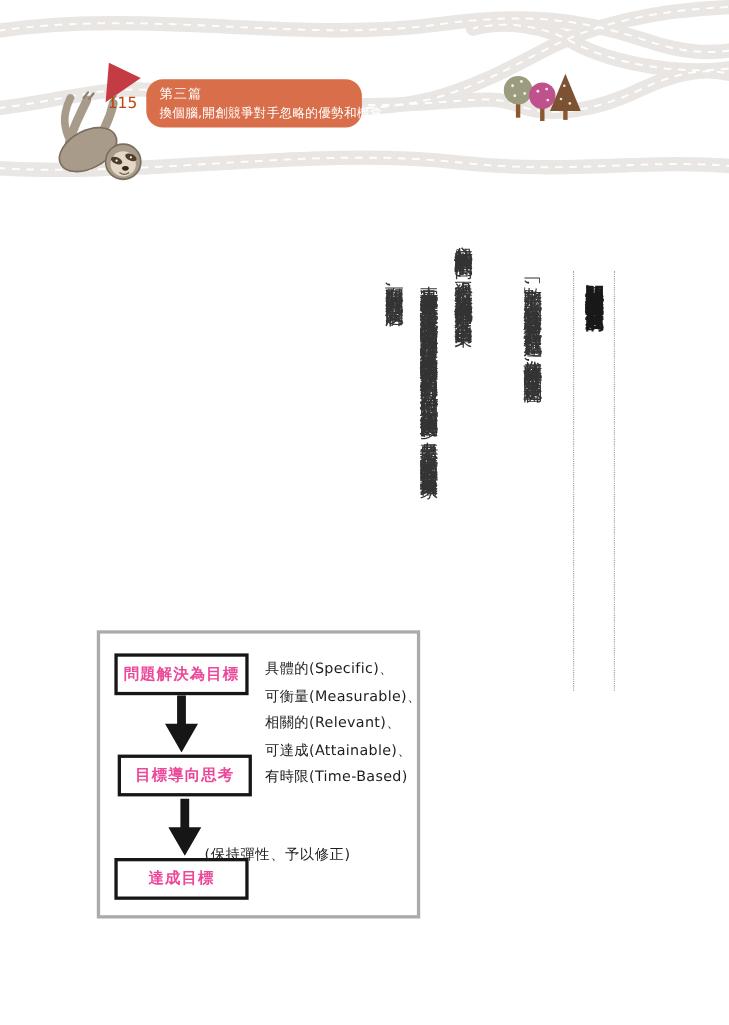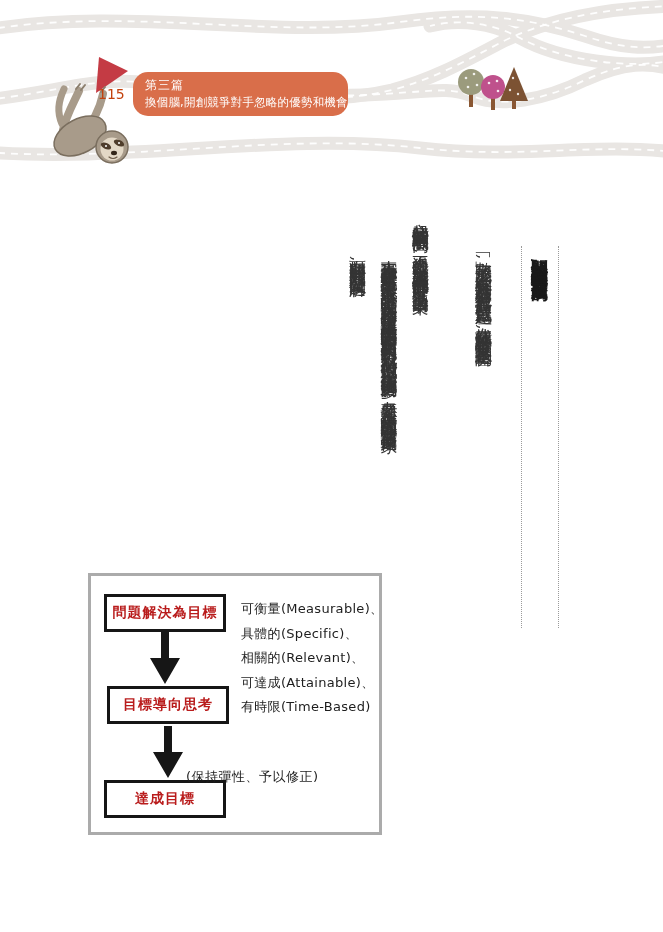--- a/index.html
+++ b/index.html
@@ -8,21 +8,21 @@
     background:#ffffff; overflow:hidden;
     font-family:"DejaVu Serif","Liberation Serif",serif;
     color:#3a3a3a;
   }
   
   #header-art{position:absolute;left:0;top:0;width:663px;height:210px;z-index:1;}
   .road{fill:none;stroke:#e9e6e3;stroke-width:13;stroke-linecap:round;}
   .dash{fill:none;stroke:#ffffff;stroke-width:1.8;stroke-dasharray:7 6;opacity:.95;}
   
   .badge{
-    position:absolute; left:133px; top:72px; width:215px; height:44px;
+    position:absolute; left:133px; top:72px; width:196px; height:44px;
     background:#d96e4a; border-radius:15px; z-index:3;
     font-family:"DejaVu Sans","Liberation Sans",sans-serif;
     color:#fff; box-sizing:border-box; padding:5px 8px 0 12px;
   }
   .badge .l1{display:block;font-size:12px;line-height:17px;letter-spacing:1px;}
   .badge .l2{display:block;font-size:11.5px;line-height:17px;letter-spacing:.2px;white-space:nowrap;}
   .page-num{
     position:absolute; left:98px; top:86px; z-index:4;
     font-family:"DejaVu Sans","Liberation Sans",sans-serif;
     font-size:14px; color:#c2410c;
@@ -46,21 +46,21 @@
   .v-body p.cont{text-indent:0;}
   
   .flowchart{
     position:absolute; left:88px; top:573px; width:294px; height:262px;
     border:3px solid #ababab; background:#fff; box-sizing:border-box; z-index:2;
     font-family:"DejaVu Sans","Liberation Sans",sans-serif;
   }
   .flow-box{
     position:absolute; width:116px; height:32px; border:3px solid #161616;
     display:flex; align-items:center; justify-content:center;
-    font-weight:bold; font-size:14px; letter-spacing:1px; color:#b91c1c; background:#fff;
+    font-weight:bold; font-size:14px; letter-spacing:1px; color:#ec4899; background:#fff;
   }
   #flow-box-1{left:13px; top:18px;}
   #flow-box-2{left:16px; top:110px;text-align:right;}
   #flow-box-3{left:13px; top:204px;}
   .flow-arrow{position:absolute; width:30px; height:52px;}
   #flow-arrow-1{left:59px; top:56px;}
   #flow-arrow-2{left:62px; top:150px;}
   .smart-list{
     position:absolute; left:150px; top:21px; font-size:13px; line-height:24.5px;
     color:#1d1d1d; letter-spacing:.3px; white-space:nowrap;
@@ -153,22 +153,22 @@
     <svg class="flow-arrow" id="flow-arrow-1" viewBox="0 0 30 52">
       <polygon points="11,0 19,0 19,26 30,26 15,52 0,26 11,26" fill="#161616"></polygon>
     </svg>
     <div class="flow-box" id="flow-box-2">目標導向思考</div>
     <svg class="flow-arrow" id="flow-arrow-2" viewBox="0 0 30 52">
       <polygon points="11,0 19,0 19,26 30,26 15,52 0,26 11,26" fill="#161616"></polygon>
     </svg>
     <div class="flow-box" id="flow-box-3">達成目標</div>
 
     <div class="smart-list">
+      <div>具體的(Specific)、</div>
       <div>可衡量(Measurable)、</div>
-      <div>具體的(Specific)、</div>
       <div>相關的(Relevant)、</div>
       <div>可達成(Attainable)、</div>
       <div>有時限(Time-Based)</div>
     </div>
     <div class="flow-note">(保持彈性、予以修正)</div>
   </div>
 
 </div>
 
 </body></html>

